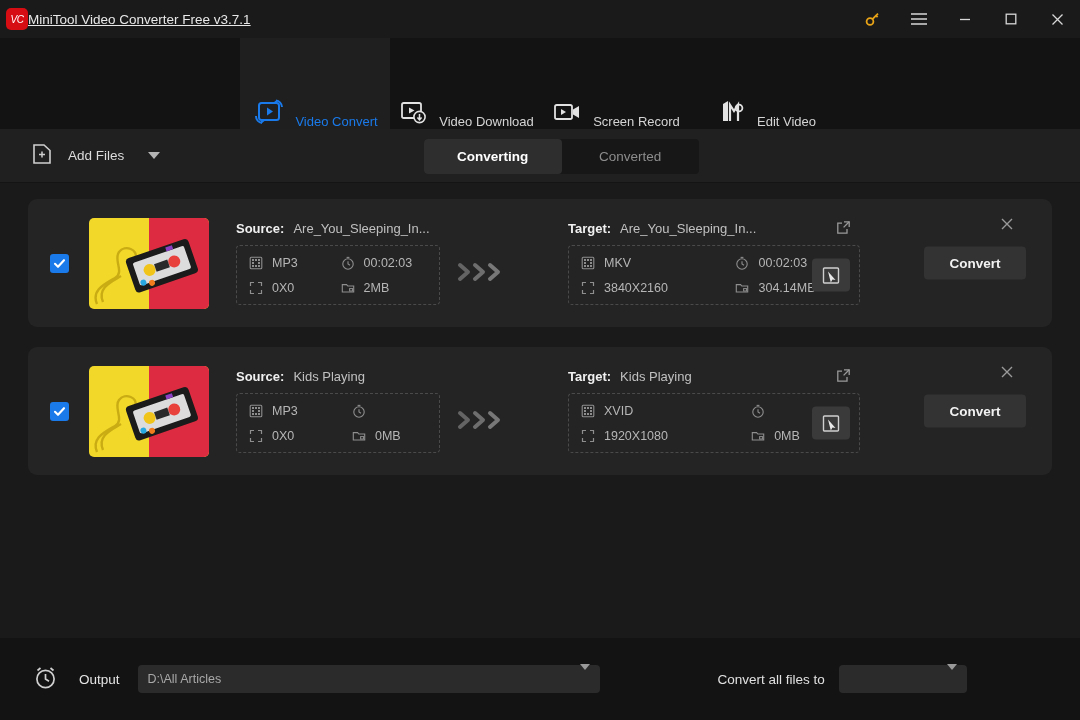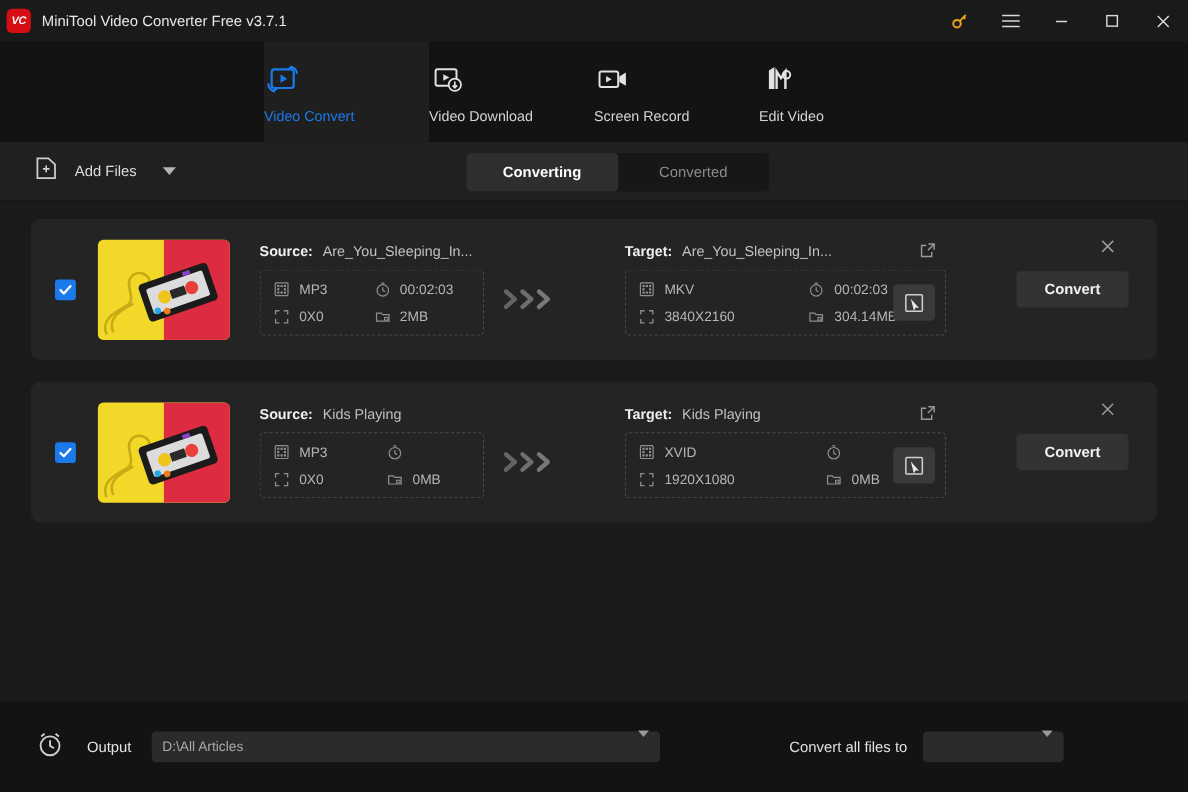--- a/index.html
+++ b/index.html
@@ -17,45 +17,46 @@
     padding: 0 0 0 6px;
     position: relative;
   }
   .app-logo {
     width: 22px; height: 22px; border-radius: 5px;
     background: #d60d12;
     display: flex; align-items: center; justify-content: center;
     flex: none;
   }
   .app-logo span {
-    color: #fff; font-size: 10px; font-weight: bold;
+    color: #fff; font-size: 10px; font-weight: normal;
     font-style: italic; letter-spacing: -0.5px;
   }
   .app-title {
-    color: #e8e8e8; font-size: 13.5px; margin-left: 10px;
+    color: #e8e8e8; font-size: 13.5px; 
     white-space: nowrap;
+    text-decoration: underline;
   }
   .win-ctrls { margin-left: auto; display: flex; align-items: center; height: 38px; }
   .win-btn {
     width: 46px; height: 38px;
     display: flex; align-items: center; justify-content: center;
   }
   .win-btn svg { display: block; }
 
   
   .navbar {
     height: 91px; background: #131313;
     display: flex; align-items: stretch;
     position: relative;
   }
   .nav-spacer { width: 240px; flex: none; }
   .nav-tab {
     width: 150px; flex: none;
-    display: flex; flex-direction: column;
-    align-items: flex-start; justify-content: center;
+    display: flex; flex-direction: row;
+    align-items: flex-end; justify-content: center;
     gap: 9px; cursor: pointer;
   }
   .nav-tab.active { background: #1f1f1f; }
   .nav-ico { height: 34px; display: flex; align-items: center; justify-content: center; }
   .nav-label { font-size: 13px; color: #d4d4d4; }
   .nav-tab.active .nav-label { color: #1a7aea; }
 
   
   .toolbar {
     height: 54px; background: #202020;

